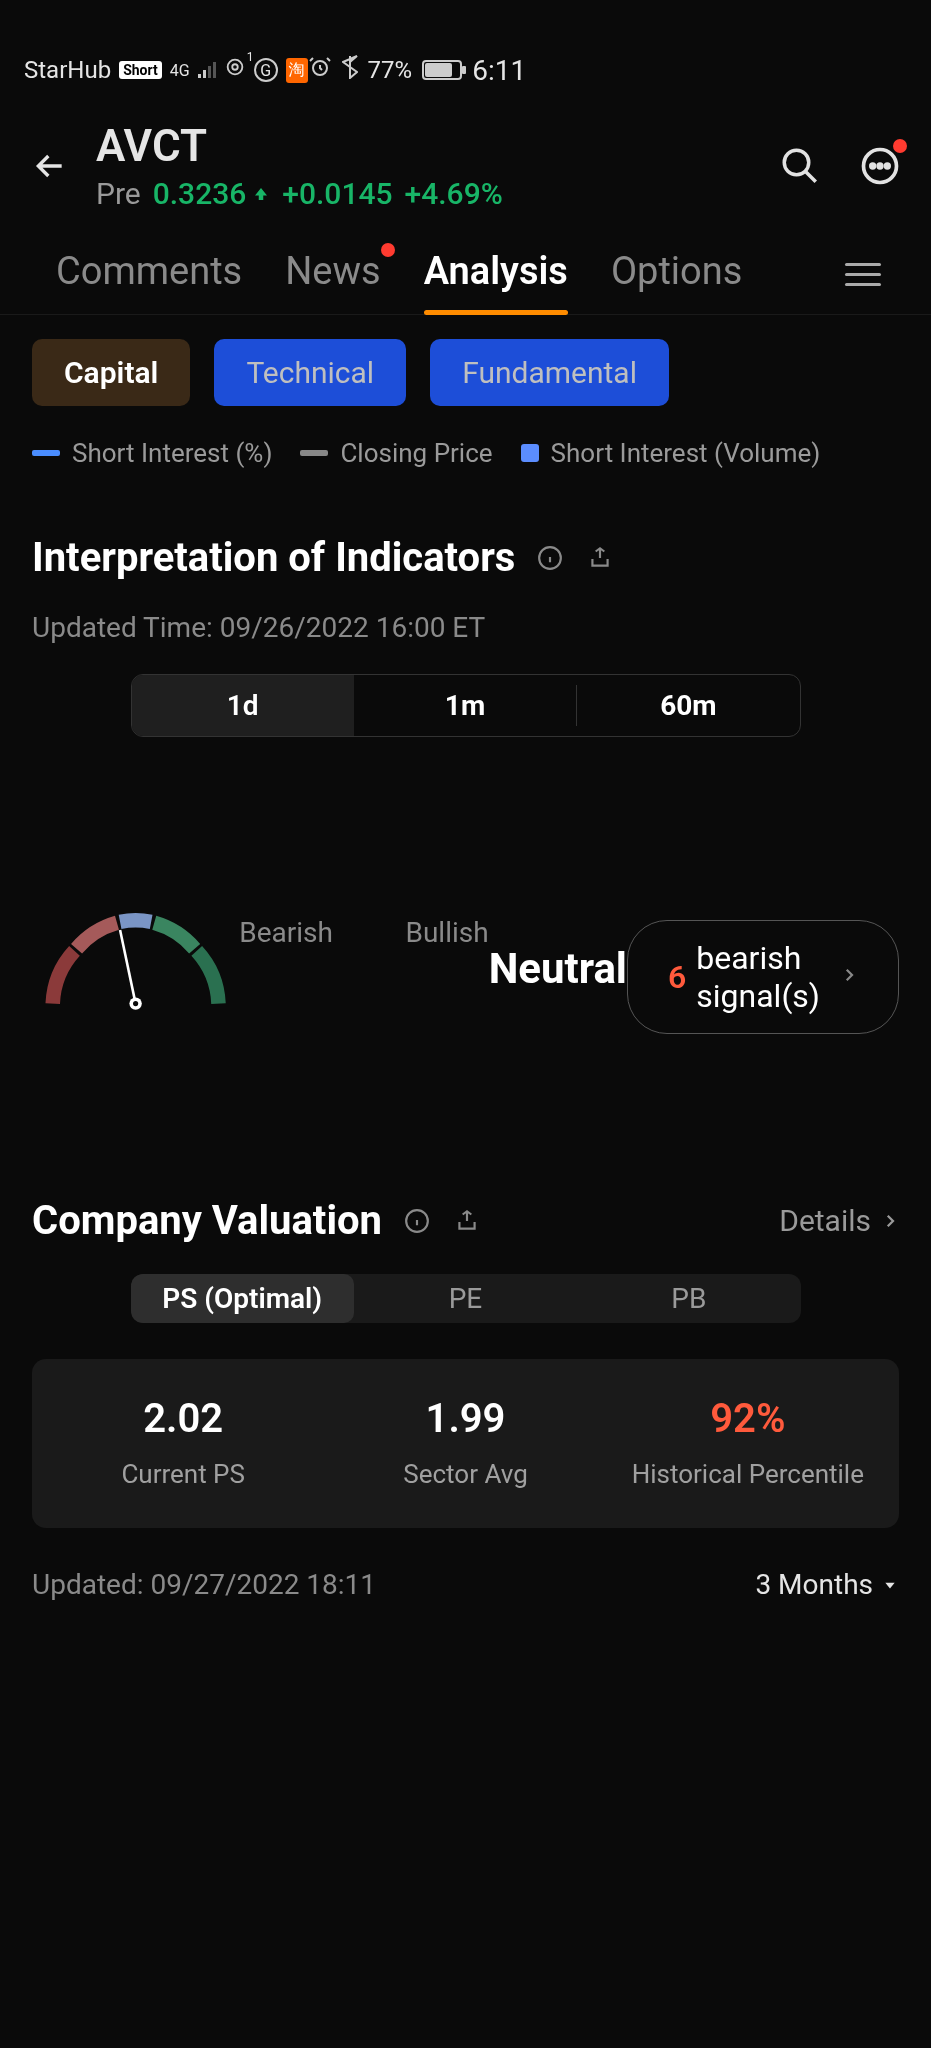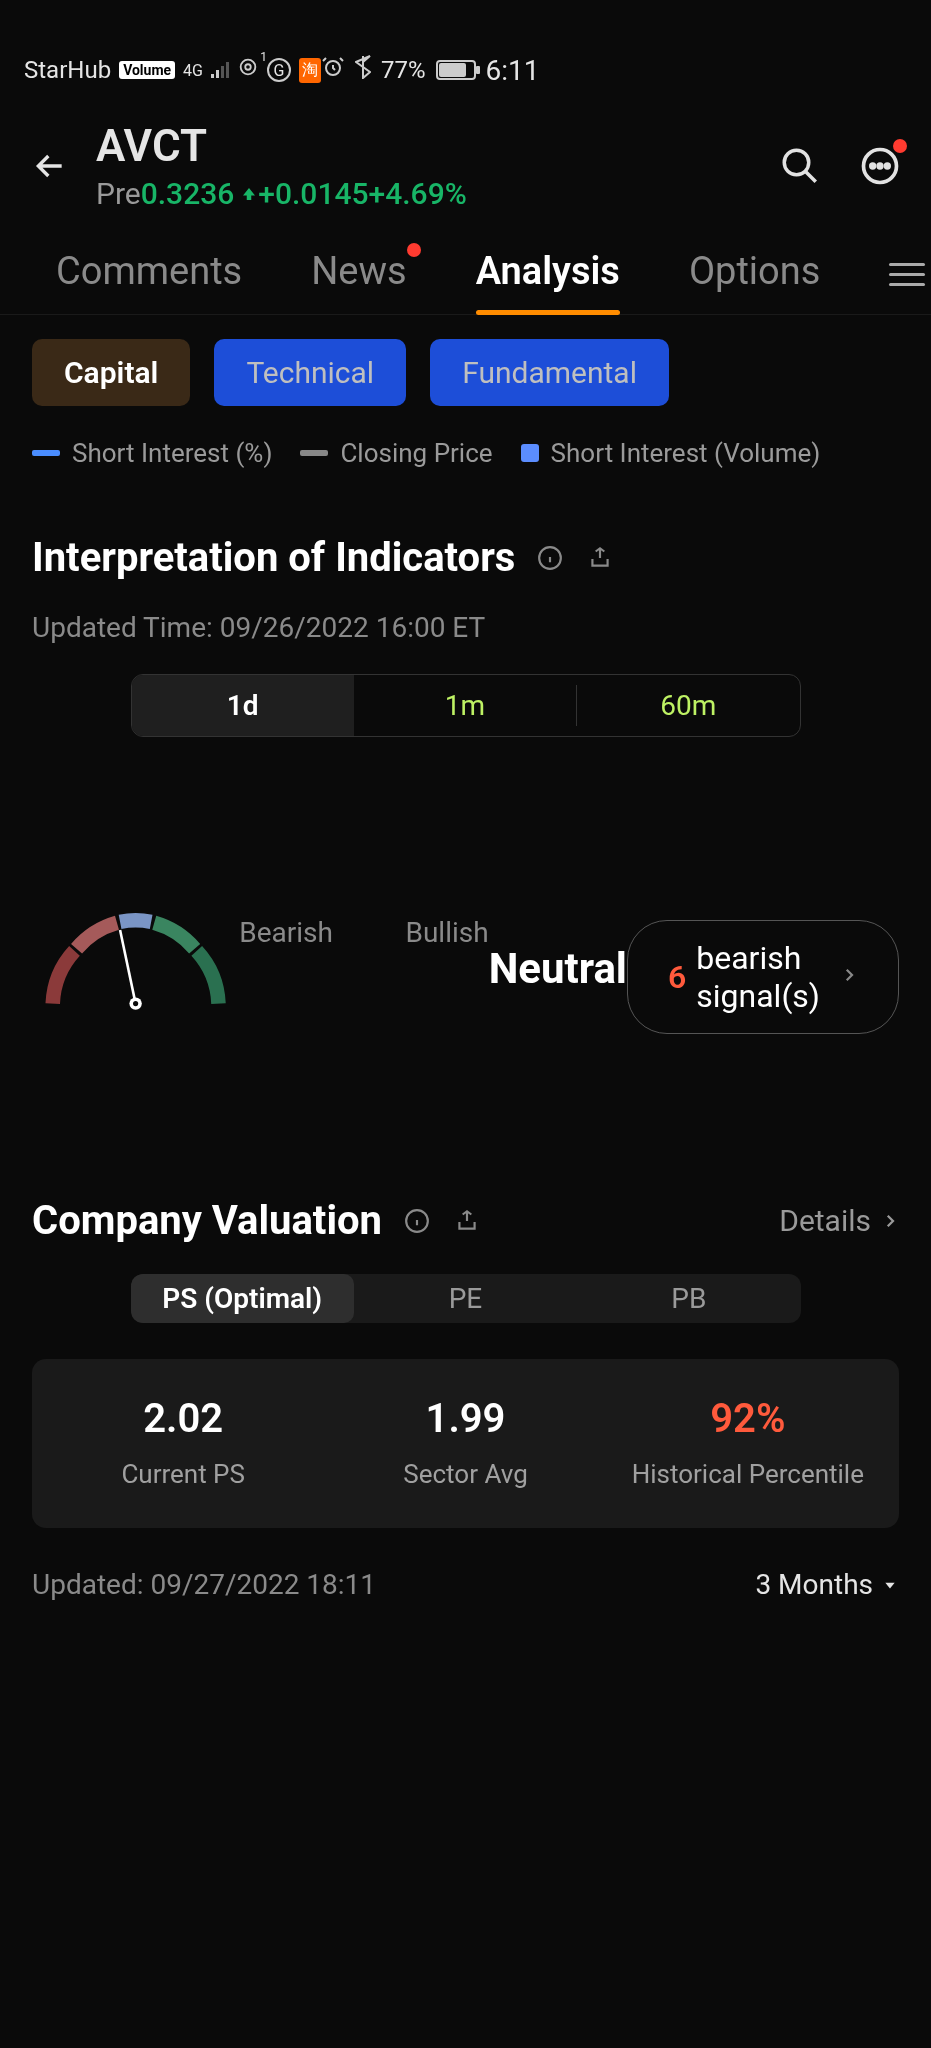--- a/index.html
+++ b/index.html
@@ -32,32 +32,32 @@
   
   .header {
     display:flex;
     align-items:center;
     padding: 20px 28px 24px 28px;
     gap: 24px;
   }
   .back-arrow { width:44px; height:44px; display:flex; align-items:center; justify-content:center; color:#e5e5e5; }
   .ticker-block { flex:1; }
   .ticker { font-size:44px; font-weight:600; color:#e5e5e5; }
-  .sub-line { display:flex; align-items:center; font-size:30px; margin-top:4px; }
+  .sub-line { display:flex; align-items:center; gap:12px; font-size:30px; margin-top:4px; }
   .pre-label { color:#9a9a9a; }
   .price-green { color:#18b567; font-weight:500; display:flex; align-items:center; gap:6px; }
   .header-icons { display:flex; align-items:center; gap:34px; }
   .header-icon { width:46px; height:46px; display:flex; align-items:center; justify-content:center; color:#e5e5e5; position:relative; }
   .red-dot { position:absolute; top:-4px; right:-4px; width:14px; height:14px; border-radius:50%; background:#ff3b30; }
 
   
   .tabbar {
     display:flex;
     align-items:center;
-    gap:69px;
+    gap:43px;
     padding: 0 50px 0 56px;
     height:80px;
     border-bottom:1px solid #1a1a1a;
   }
   .tab { font-size:38px; color:#8a8a8a; position:relative; padding-bottom:8px; }
   .tab.active { color:#fff; font-weight:600; }
   .tab.active::after { content:""; position:absolute; left:0; right:0; bottom:-14px; height:5px; background:#ff8c00; border-radius:3px; }
   .tab .red-dot { top:-6px; right:-14px; }
   .hamburger { margin-left:auto; display:flex; flex-direction:column; gap:7px; }
   .hamburger span { width:36px; height:3px; background:#aaa; border-radius:2px; }
@@ -100,22 +100,23 @@
     width: 670px;
     border:1px solid #333;
     border-radius:12px;
     overflow:hidden;
   }
   .segment {
     flex:1;
     text-align:center;
     padding:14px 0;
     font-size:28px;
-    color:#bef264;
+    color:#ffffff;
     position:relative;
+    font-weight:bold;
   }
   .segment.active { background:#1f1f1f; color:#fff; font-weight:600; }
   .seg-divider { width:1px; background:#333; margin:10px 0; }
 
   
   .gauge-wrap { display:flex; flex-direction:row; align-items:center; margin-top:80px; padding-bottom:20px; }
   .gauge-svg { width:540px; height:280px; }
   .gauge-labels { display:flex; justify-content:space-between; width:650px; margin-top:-50px; font-size:28px; color:#8a8a8a; }
   .gauge-result { font-size:42px; font-weight:700; margin-top:22px; }
 
@@ -182,21 +183,21 @@
     color:#8a8a8a;
   }
   .period-select { color:#e5e5e5; display:flex; align-items:center; gap:8px; }
 </style>
 </head>
 <body>
 
 <div class="status-bar">
   <div class="status-left">
     <span>StarHub</span>
-    <span class="volte-badge">Volume</span>
+    <span class="volte-badge">Short</span>
     <span style="font-size:16px;">4G</span>
     <span>
       <svg width="18" height="16" viewBox="0 0 18 16">
           <rect x="0" y="12" width="3" height="4" fill="#ccc"></rect>
           <rect x="5" y="8" width="3" height="8" fill="#ccc"></rect>
           <rect x="10" y="4" width="3" height="12" fill="#555"></rect>
           <rect x="15" y="0" width="3" height="16" fill="#555"></rect>
         </svg>
     </span>
     <span style="position:relative;">

